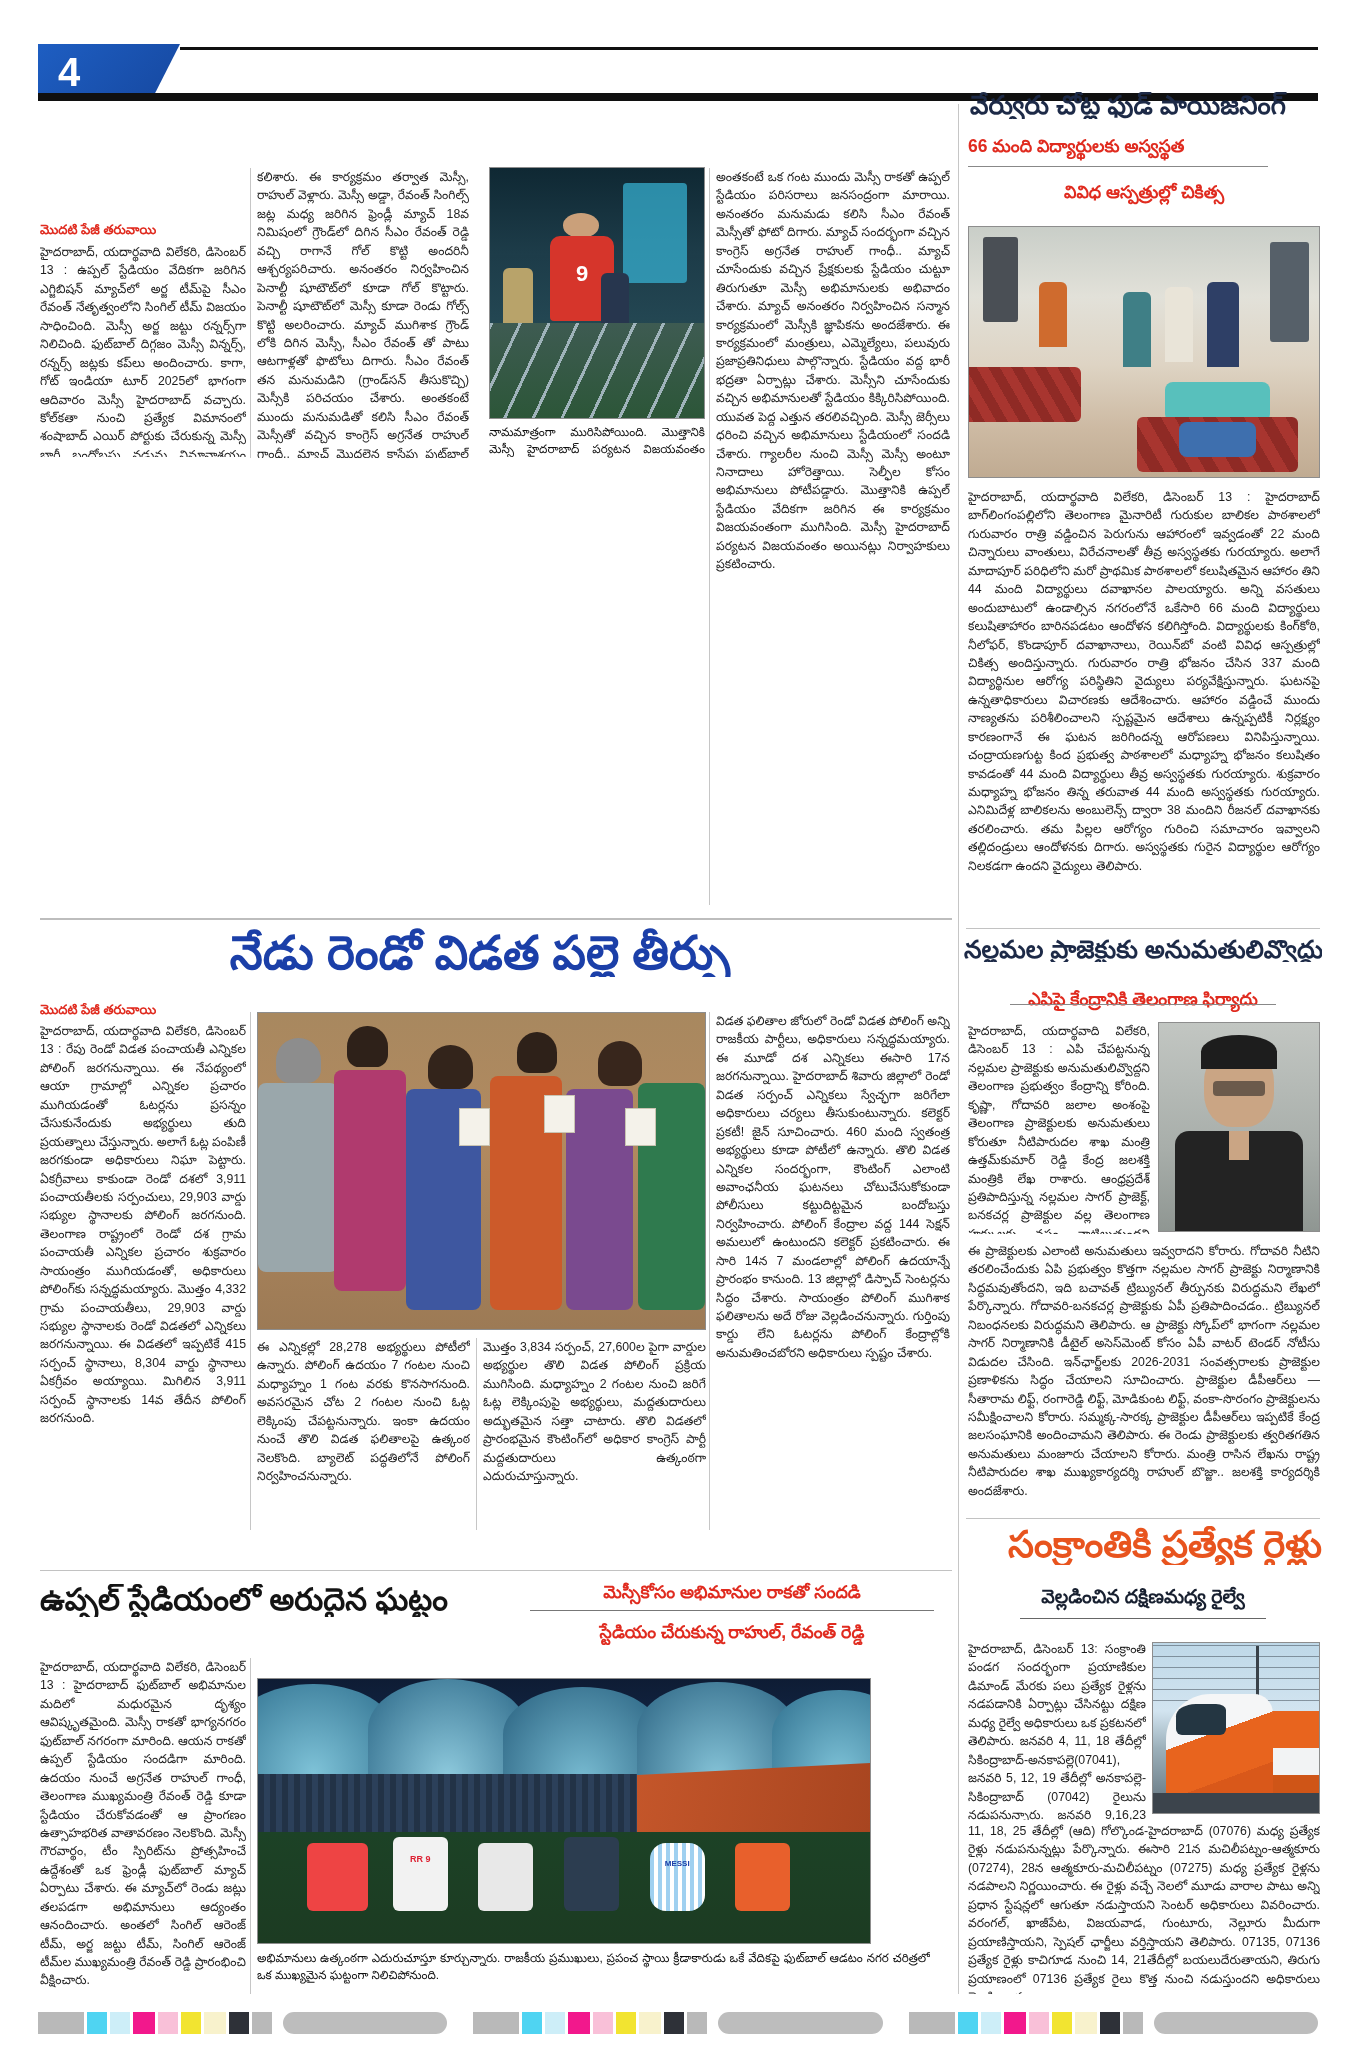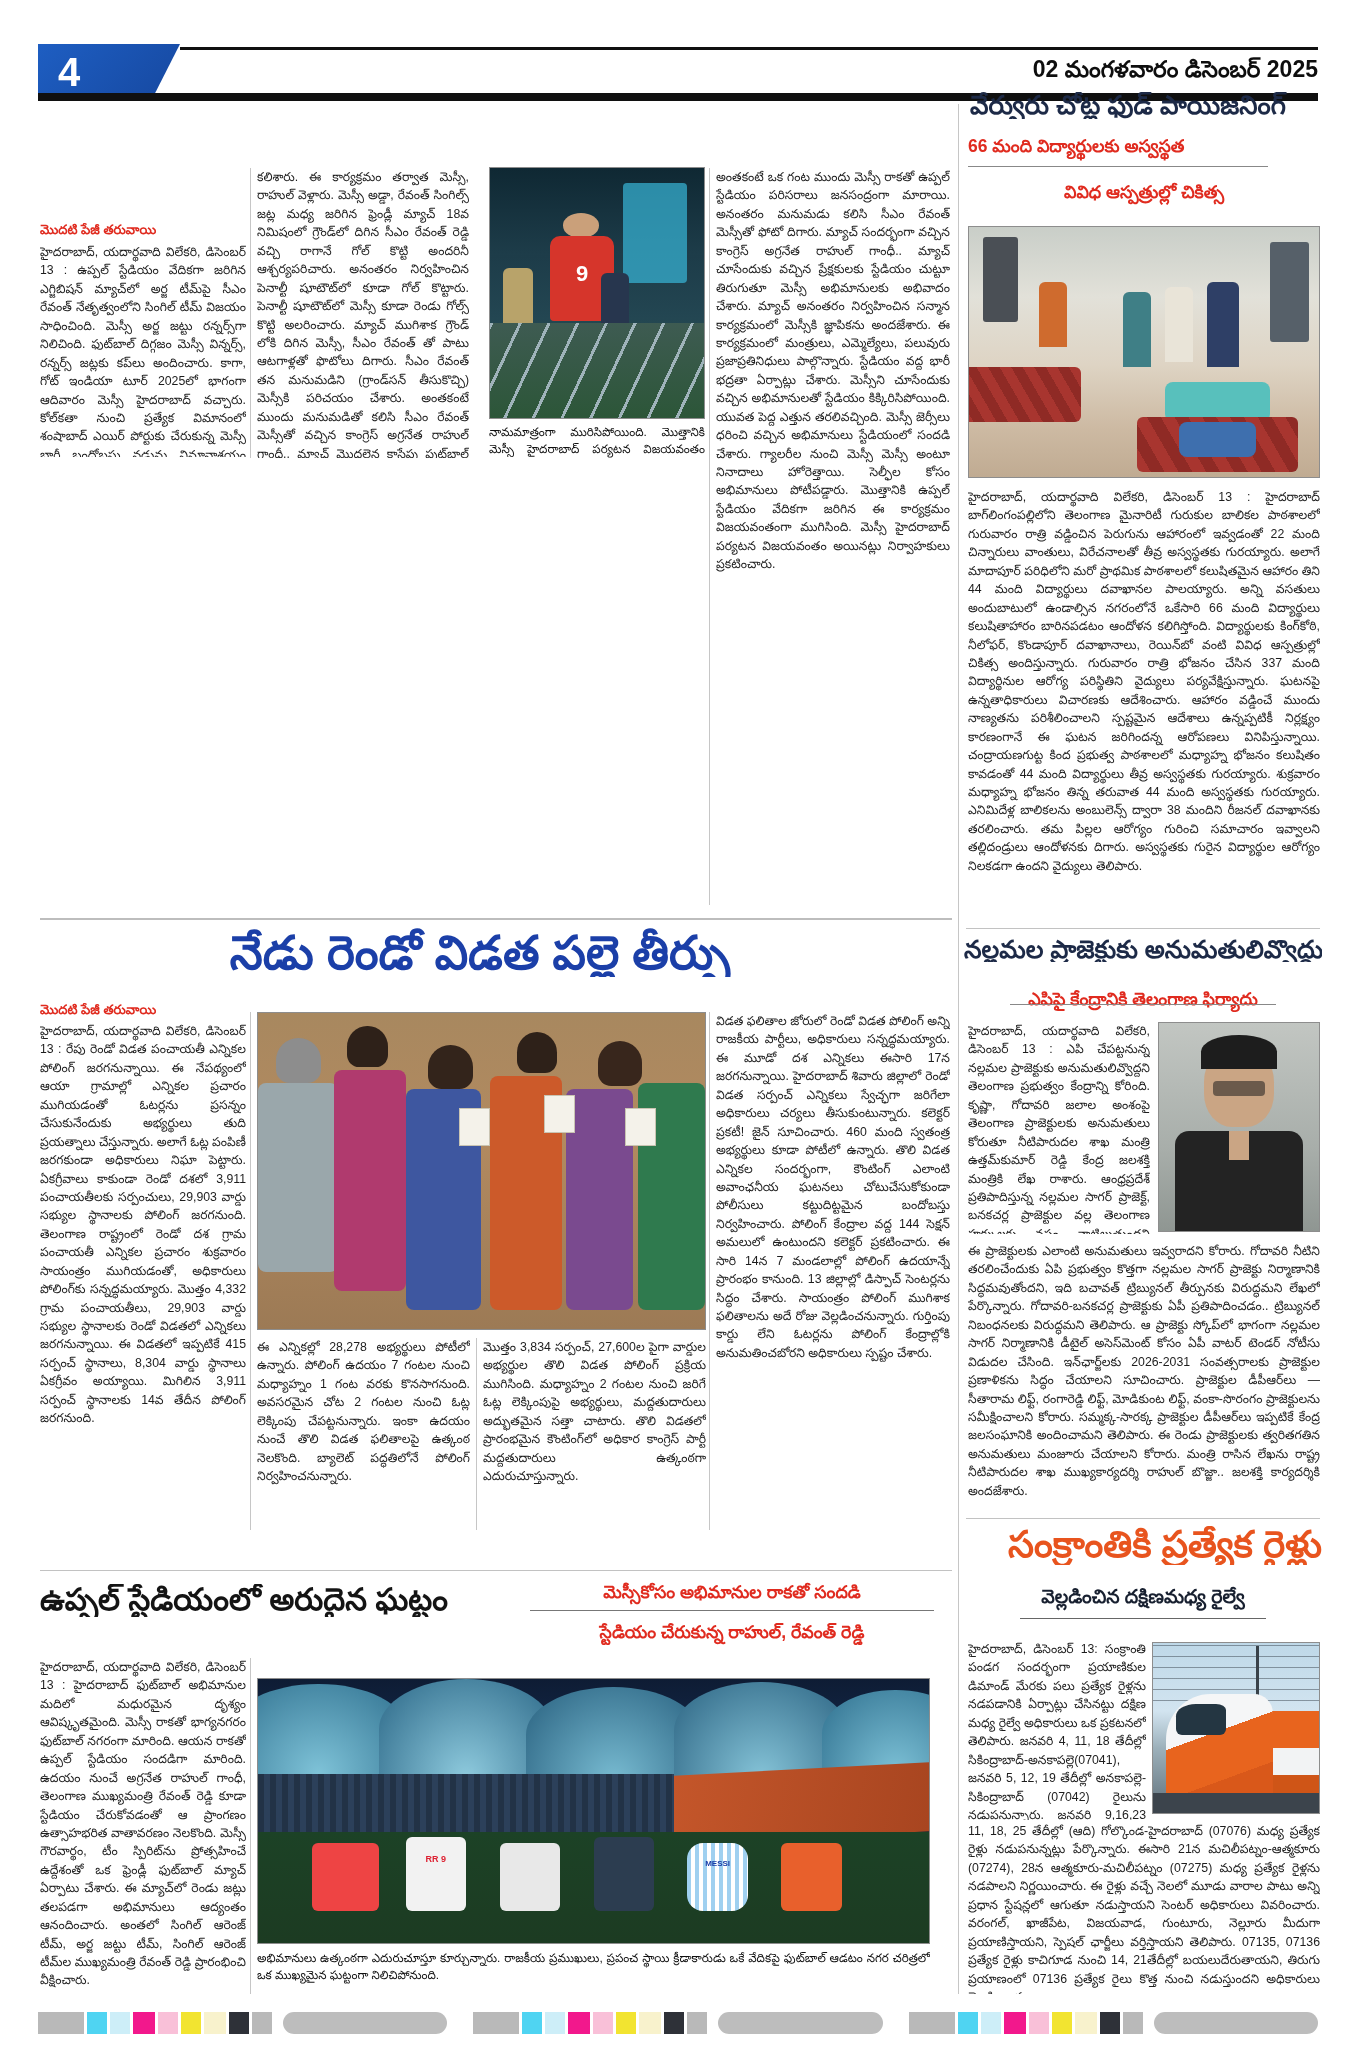--- a/index.html
+++ b/index.html
@@ -64,21 +64,20 @@
 </head>
 <body>
 
 <div id="page">
 
   <div class="abs pagenum-box">
     <span class="pagenum">4</span>
   </div>
   <div class="abs rule-top-thin"></div>
   <div class="abs rule-bottom-thick"></div>
-  <div class="abs header-date">02 మంగళవారం డిసెంబర్ 2025</div>
 
   <div class="abs vrule" style="left:958px;top:104px;height:1890px;"></div>
 
   <div class="abs red-label" style="left:40px;top:222px;width:200px;">మొదటి పేజీ తరువాయి</div>
 
   <div class="abs body-text" style="left:40px;top:243px;width:206px;height:214px;">హైదరాబాద్, యదార్థవాది విలేకరి, డిసెంబర్ 13 : ఉప్పల్ స్టేడియం వేదికగా జరిగిన ఎగ్జిబిషన్ మ్యాచ్‌లో అర్జ టీమ్‌పై సీఎం రేవంత్ నేతృత్వంలోని సింగిల్ టీమ్ విజయం సాధించింది. మెస్సీ అర్జ జట్టు రన్నర్స్‌గా నిలిచింది. ఫుట్‌బాల్ దిగ్గజం మెస్సీ విన్నర్స్, రన్నర్స్ జట్లకు కప్‌లు అందించారు. కాగా, గోట్ ఇండియా టూర్ 2025లో భాగంగా ఆదివారం మెస్సీ హైదరాబాద్ వచ్చారు. కోల్‌కతా నుంచి ప్రత్యేక విమానంలో శంషాబాద్ ఎయిర్ పోర్టుకు చేరుకున్న మెస్సీ భారీ బందోబస్తు నడుమ విమానాశ్రయం నుంచి నేరుగా ఫలక్ నుమా ప్యాలెస్‌కు వెళ్లారు. ఫలక్ నుమా ప్యాలెస్‌లో సీఎం రేవంత్ రెడ్డి గ్రాండ్ వెల్కం చెప్పారు. ఆ తర్వాత ఫలక్ నుమా ప్యాలెస్‌లో నిర్వహించిన ప్రత్యేక మీట్ అండ్ గ్రీట్ కార్యక్రమంలో మెస్సీ, సీఎం రేవంత్ రెడ్డి పాల్గొన్నారు. మెస్సీ మ్యాచ్ చూసేందుకు హైదరాబాద్ అగ్రనేత రాహుల్ గాంధీ కూడా మీట్ అండ్ గ్రీట్ కార్యక్రమంలో పాల్గొన్నారు. ఈ సందర్భంగా పలువురు ప్రముఖులు మెస్సీని</div>
   <div class="abs vrule" style="left:250px;top:168px;height:290px;"></div>
   <div class="abs body-text" style="left:257px;top:168px;width:212px;height:290px;">కలిశారు. ఈ కార్యక్రమం తర్వాత మెస్సీ, రాహుల్ వెళ్లారు. మెస్సీ అడ్డా, రేవంత్ సింగిల్స్ జట్ల మధ్య జరిగిన ఫ్రెండ్లీ మ్యాచ్ 18వ నిమిషంలో గ్రౌండ్‌లో దిగిన సీఎం రేవంత్ రెడ్డి వచ్చి రాగానే గోల్ కొట్టి అందరినీ ఆశ్చర్యపరిచారు. అనంతరం నిర్వహించిన పెనాల్టీ షూటౌట్‌లో కూడా గోల్ కొట్టారు. పెనాల్టీ షూటౌట్‌లో మెస్సీ కూడా రెండు గోల్స్ కొట్టి అలరించారు. మ్యాచ్ ముగిశాక గ్రౌండ్ లోకి దిగిన మెస్సీ, సీఎం రేవంత్ తో పాటు ఆటగాళ్లతో ఫొటోలు దిగారు. సీఎం రేవంత్ తన మనుమడిని (గ్రాండ్‌సన్ తీసుకొచ్చి) మెస్సీకి పరిచయం చేశారు. అంతకంటే ముందు మనుమడితో కలిసి సీఎం రేవంత్ మెస్సీతో వచ్చిన కాంగ్రెస్ అగ్రనేత రాహుల్ గాంధీ.. మ్యాచ్ మొదలైన కాసేపు ఫుట్‌బాల్ ఆడారు.</div>
   <div class="abs vrule" style="left:709px;top:168px;height:737px;"></div>
   <div class="abs body-text" style="left:716px;top:168px;width:234px;height:737px;">అంతకంటే ఒక గంట ముందు మెస్సీ రాకతో ఉప్పల్ స్టేడియం పరిసరాలు జనసంద్రంగా మారాయి. అనంతరం మనుమడు కలిసి సీఎం రేవంత్ మెస్సీతో ఫోటో దిగారు. మ్యాచ్ సందర్భంగా వచ్చిన కాంగ్రెస్ అగ్రనేత రాహుల్ గాంధీ.. మ్యాచ్ చూసేందుకు వచ్చిన ప్రేక్షకులకు స్టేడియం చుట్టూ తిరుగుతూ మెస్సీ అభిమానులకు అభివాదం చేశారు. మ్యాచ్ అనంతరం నిర్వహించిన సన్మాన కార్యక్రమంలో మెస్సీకి జ్ఞాపికను అందజేశారు. ఈ కార్యక్రమంలో మంత్రులు, ఎమ్మెల్యేలు, పలువురు ప్రజాప్రతినిధులు పాల్గొన్నారు. స్టేడియం వద్ద భారీ భద్రతా ఏర్పాట్లు చేశారు. మెస్సీని చూసేందుకు వచ్చిన అభిమానులతో స్టేడియం కిక్కిరిసిపోయింది. యువత పెద్ద ఎత్తున తరలివచ్చింది. మెస్సీ జెర్సీలు ధరించి వచ్చిన అభిమానులు స్టేడియంలో సందడి చేశారు. గ్యాలరీల నుంచి మెస్సీ మెస్సీ అంటూ నినాదాలు హోరెత్తాయి. సెల్ఫీల కోసం అభిమానులు పోటీపడ్డారు. మొత్తానికి ఉప్పల్ స్టేడియం వేదికగా జరిగిన ఈ కార్యక్రమం విజయవంతంగా ముగిసింది. మెస్సీ హైదరాబాద్ పర్యటన విజయవంతం అయినట్లు నిర్వాహకులు ప్రకటించారు.</div>
@@ -129,21 +128,21 @@
 
   <div class="abs hrule" style="left:40px;top:1570px;width:912px;"></div>
   <div class="abs headline-black" style="left:40px;top:1584px;width:475px;font-size:31px;">ఉప్పల్ స్టేడియంలో అరుదైన ఘట్టం</div>
   <div class="abs red-sub" style="left:522px;top:1582px;width:420px;">మెస్సీకోసం అభిమానుల రాకతో సందడి</div>
   <div class="abs hrule" style="left:530px;top:1610px;width:404px;background:#777;"></div>
   <div class="abs red-sub" style="left:522px;top:1622px;width:420px;">స్టేడియం చేరుకున్న రాహుల్, రేవంత్ రెడ్డి</div>
 
   <div class="abs body-text" style="left:40px;top:1658px;width:206px;height:336px;">హైదరాబాద్, యదార్థవాది విలేకరి, డిసెంబర్ 13 : హైదరాబాద్ ఫుట్‌బాల్ అభిమానుల మదిలో మధురమైన దృశ్యం ఆవిష్కృతమైంది. మెస్సీ రాకతో భాగ్యనగరం ఫుట్‌బాల్ నగరంగా మారింది. ఆయన రాకతో ఉప్పల్ స్టేడియం సందడిగా మారింది. ఉదయం నుంచే అగ్రనేత రాహుల్ గాంధీ, తెలంగాణ ముఖ్యమంత్రి రేవంత్ రెడ్డి కూడా స్టేడియం చేరుకోవడంతో ఆ ప్రాంగణం ఉత్సాహభరిత వాతావరణం నెలకొంది. మెస్సీ గౌరవార్థం, టీం స్పిరిట్‌ను ప్రోత్సహించే ఉద్దేశంతో ఒక ఫ్రెండ్లీ ఫుట్‌బాల్ మ్యాచ్ ఏర్పాటు చేశారు. ఈ మ్యాచ్‌లో రెండు జట్లు తలపడగా అభిమానులు ఆద్యంతం ఆనందించారు. అంతలో సింగిల్ ఆరెంజ్ టీమ్, అర్జ జట్టు టీమ్, సింగిల్ ఆరెంజ్ టీమ్‌ల ముఖ్యమంత్రి రేవంత్ రెడ్డి ప్రారంభించి వీక్షించారు.</div>
   <div class="abs vrule" style="left:250px;top:1658px;height:336px;"></div>
 
-  <div class="photo ph-stadium" style="left:257px;top:1678px;width:673px;height:266px;">
+  <div class="photo ph-stadium" style="left:257px;top:1678px;width:614px;height:266px;">
     <div class="shape" style="left:-4%;top:2%;width:26%;height:34%;background:radial-gradient(ellipse at 50% 100%,#7fc3d8,#2e6f8e);border-radius:50% 50% 0 0;"></div>
     <div class="shape" style="left:18%;top:0%;width:26%;height:38%;background:radial-gradient(ellipse at 50% 100%,#8fcbde,#2a6686);border-radius:50% 50% 0 0;"></div>
     <div class="shape" style="left:40%;top:3%;width:26%;height:36%;background:radial-gradient(ellipse at 50% 100%,#79bcd2,#275f7e);border-radius:50% 50% 0 0;"></div>
     <div class="shape" style="left:62%;top:1%;width:26%;height:37%;background:radial-gradient(ellipse at 50% 100%,#86c4d8,#2a6281);border-radius:50% 50% 0 0;"></div>
     <div class="shape" style="left:84%;top:4%;width:22%;height:33%;background:radial-gradient(ellipse at 50% 100%,#7fc3d8,#2e6f8e);border-radius:50% 50% 0 0;"></div>
     <div class="shape" style="left:62%;top:34%;width:38%;height:26%;background:linear-gradient(100deg,#c4562a,#a84520);transform:skewY(-3deg);"></div>
     <div class="shape" style="left:0;top:36%;width:62%;height:22%;background:repeating-linear-gradient(90deg,#223246 0 6px,#2c405a 6px 12px);"></div>
     <div class="shape" style="left:0;top:58%;width:100%;height:42%;background:linear-gradient(180deg,#1c4226,#1c3b22);"></div>
     <div class="shape" style="left:8%;top:62%;width:10%;height:26%;background:#e44; border-radius:6px;"></div>
     <div class="shape" style="left:22%;top:60%;width:9%;height:28%;background:#f2f2f2;border-radius:6px;">

